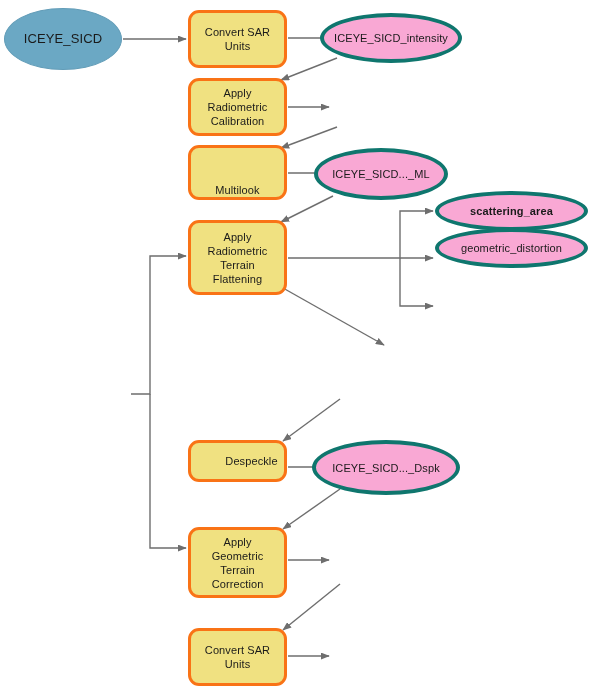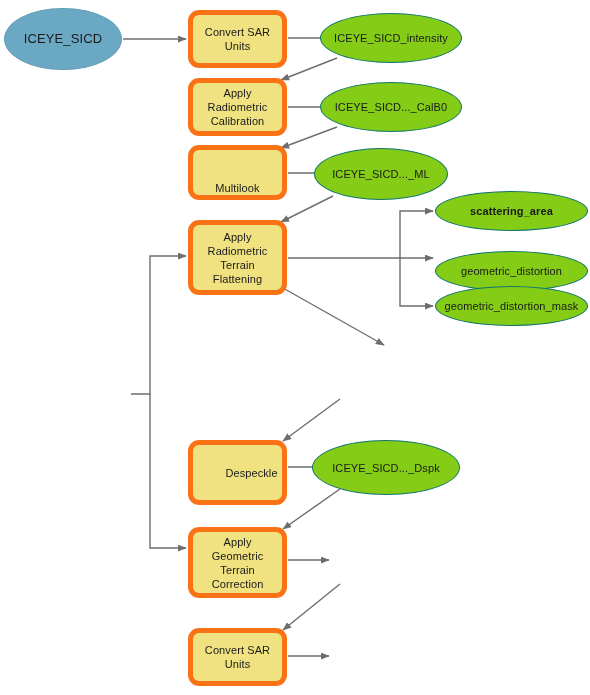--- a/index.html
+++ b/index.html
@@ -34,26 +34,26 @@
     text-align: center;
     box-sizing: border-box;
     color: #1a1a1a;
     font-size: 11px;
     line-height: 14px;
     letter-spacing: 0.1px;
     z-index: 2;
   }
   .node-process {
     background: #f0e181;
-    border: 5px solid #f97316;
+    border: 3px solid #f97316;
     border-radius: 11px;
   }
   .node-product {
-    background: #84cc16;
-    border: 1px solid #0f766e;
+    background: #f9a8d4;
+    border: 4px solid #0f766e;
     border-radius: 50%;
     align-items: center;
   }
   .node-input {
     background: #6ba8c4;
     border: 1px solid #639db8;
     border-radius: 50%;
   }
   .node-label {
     display: block;
@@ -118,49 +118,43 @@
   </div>
   <div class="node node-process" style="left:188px; top:145px; width:99px; height:55px;align-items:flex-end;">
     <span class="node-label">Multilook</span>
   </div>
   <div class="node node-process" style="left:188px; top:220px; width:99px; height:75px;">
     <span class="node-label">Apply
 Radiometric
 Terrain
 Flattening</span>
   </div>
-  <div class="node node-process" style="left:188px; top:440px; width:99px; height:65px;padding-left:28px;">
+  <div class="node node-process" style="left:188px; top:440px; width:99px; height:42px;padding-left:28px;">
     <span class="node-label">Despeckle</span>
   </div>
   <div class="node node-process" style="left:188px; top:527px; width:99px; height:71px;">
     <span class="node-label">Apply
 Geometric
 Terrain
 Correction</span>
   </div>
   <div class="node node-process" style="left:188px; top:628px; width:99px; height:58px;">
     <span class="node-label">Convert SAR
 Units</span>
   </div>
 
   <div class="node node-product" style="left:320px; top:13px; width:142px; height:50px;">
     <span class="node-label">ICEYE_SICD_intensity</span>
   </div>
-  <div class="node node-product" style="left:320px; top:82px; width:142px; height:50px;">
-    <span class="node-label">ICEYE_SICD..._CalB0</span>
-  </div>
   <div class="node node-product" style="left:314px; top:148px; width:134px; height:52px;">
     <span class="node-label">ICEYE_SICD..._ML</span>
   </div>
   <div class="node node-product" style="left:435px; top:191px; width:153px; height:40px;font-weight:bold;">
     <span class="node-label">scattering_area</span>
   </div>
-  <div class="node node-product" style="left:435px; top:251px; width:153px; height:40px;">
+  <div class="node node-product" style="left:435px; top:228px; width:153px; height:40px;">
     <span class="node-label">geometric_distortion</span>
-  </div>
-  <div class="node node-product" style="left:435px; top:286px; width:153px; height:40px;">
-    <span class="node-label">geometric_distortion_mask</span>
   </div>
   <div class="node node-product" style="left:312px; top:440px; width:148px; height:55px;">
     <span class="node-label">ICEYE_SICD..._Dspk</span>
   </div>
 
 </div>
 
 </body></html>

